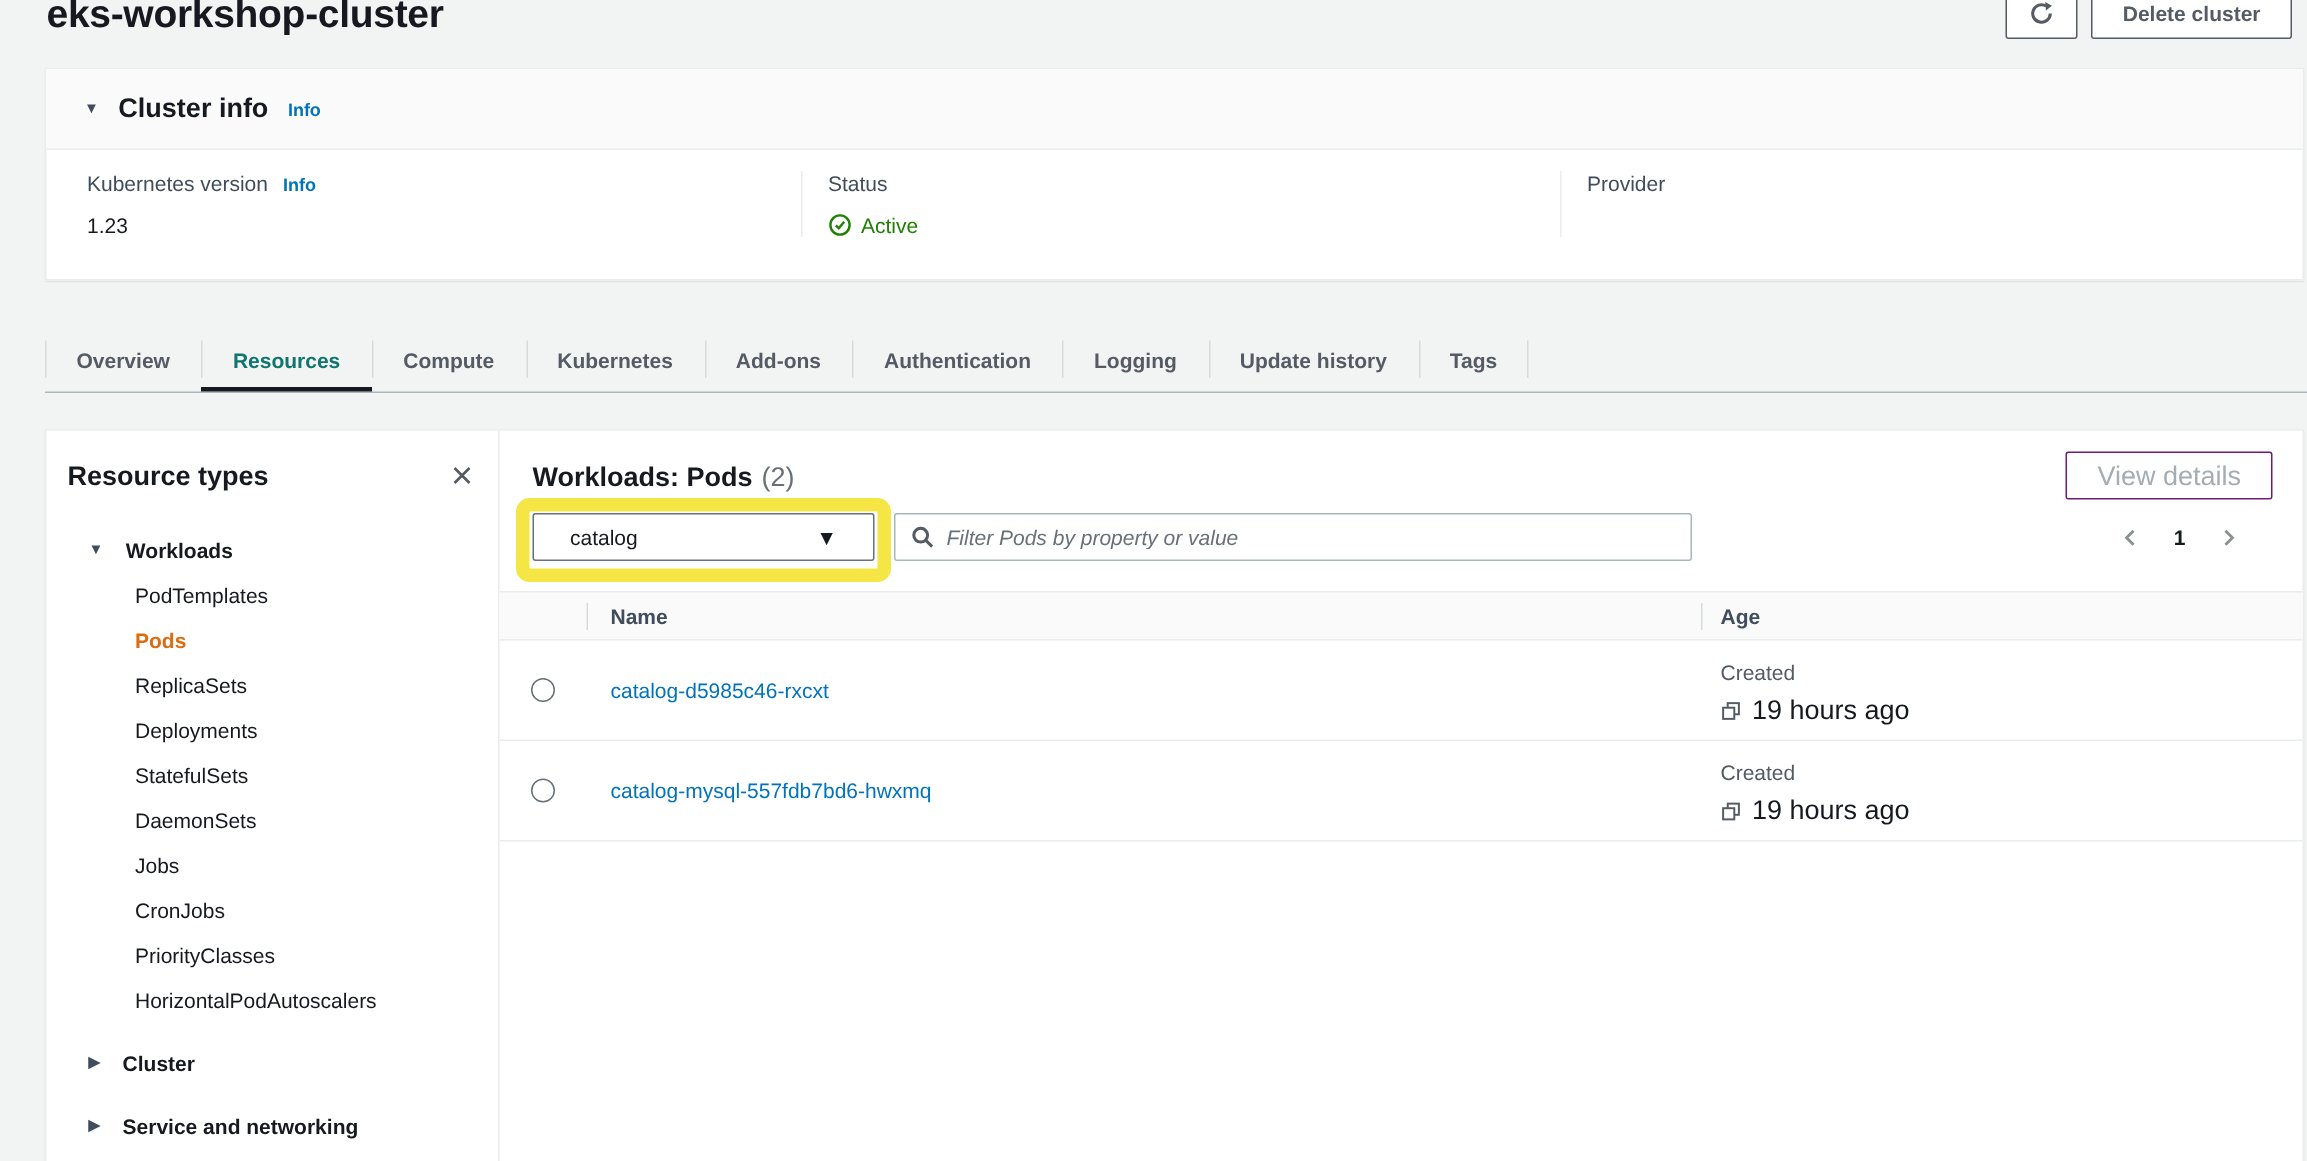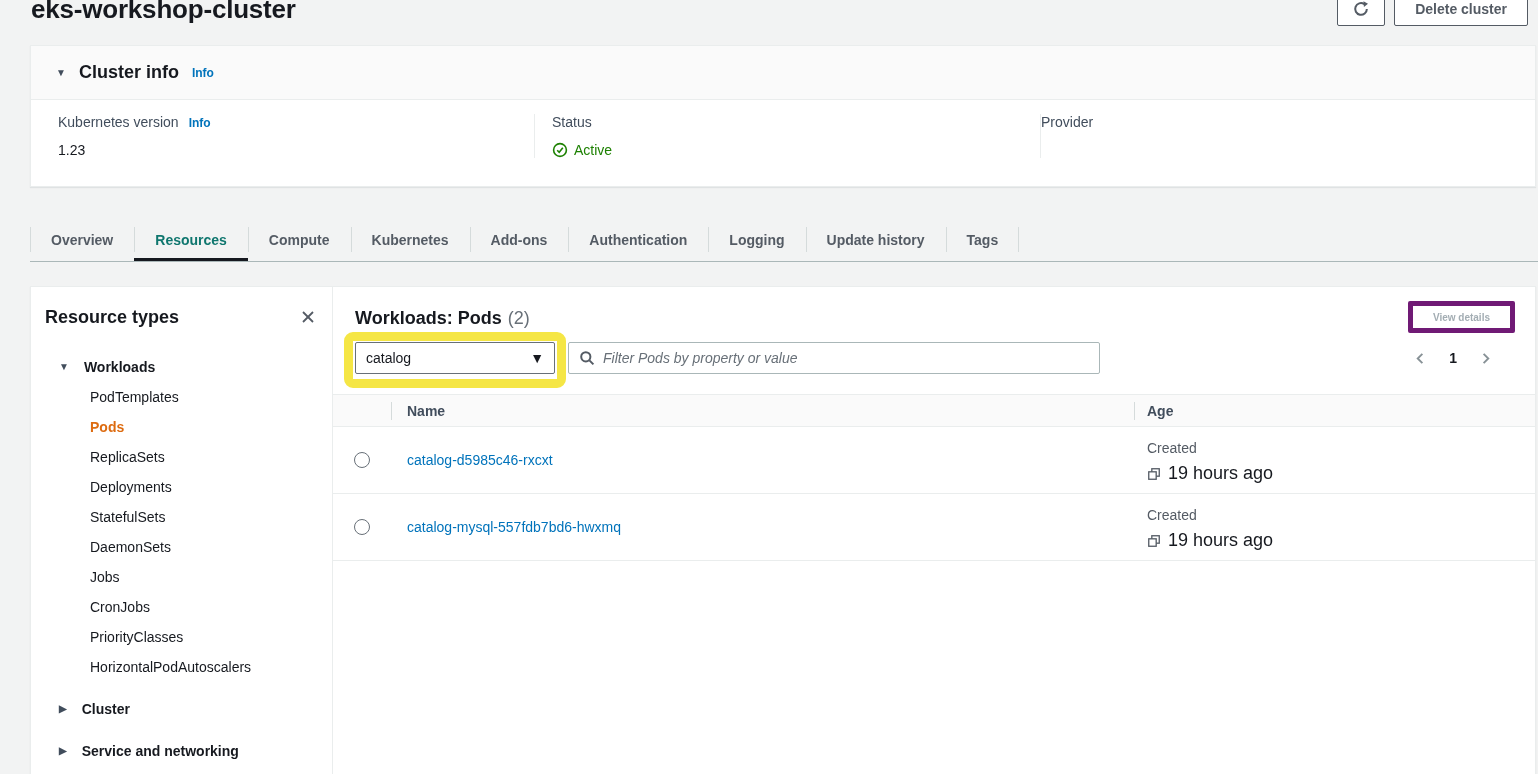--- a/index.html
+++ b/index.html
@@ -18,21 +18,21 @@
   .card { background:#fff; border:1px solid #eaeded; box-shadow:0 1px 1px rgba(0,28,36,.08); }
   .cluster-info-card { position:absolute; left:30px; right:2px; top:45px; height:142px; }
   .ci-header { height:54px; background:#fafafa; border-bottom:1px solid #eaeded; display:flex; align-items:center; padding-left:25px; gap:13px; cursor:pointer; }
   .ci-title { font-size:18px; font-weight:700; }
   .tri { font-size:10px; color:#414d5c; line-height:1; }
   .info-link { color:#0073bb; font-size:12px; font-weight:700; text-decoration:none; }
   .ci-body { display:flex; padding-top:14px; }
   .ci-col { padding-left:27px; }
   .ci-col1 { width:503px; }
   .ci-col2 { width:506px; border-left:1px solid #eaeded; padding-left:17px; }
-  .ci-col3 { flex:1; border-left:1px solid #eaeded; padding-left:0; }
+  .ci-col3 { flex:1; border-left:1px solid #eaeded; padding-left:17px; }
   .ci-label-row { display:flex; gap:10px; align-items:baseline; font-size:14px; color:#414d5c; }
   .ci-value { margin-top:12px; font-size:14px; color:#16191f; }
   .status-value { display:flex; align-items:center; gap:6px; color:#1d8102; }
 
   
   .tabs-row { position:absolute; left:30px; right:0; top:218px; height:44px; display:flex; border-bottom:1px solid #aab7b8; }
   .tab { position:relative; padding:0 21px; display:flex; align-items:center; font-size:14px; font-weight:700; color:#545b64; cursor:pointer; white-space:nowrap; }
   .tab::before { content:""; position:absolute; left:0; top:9px; bottom:9px; width:1px; background:#d5dbdb; }
   .tab:last-child::after { content:""; position:absolute; right:0; top:9px; bottom:9px; width:1px; background:#d5dbdb; }
   .tab.active { color:#0f766e; box-shadow:inset 0 -3px 0 #16191f; }
@@ -51,30 +51,30 @@
   .sb-item { margin-top:14px; font-size:14px; line-height:16px; color:#16191f; cursor:pointer; }
   .sb-item.selected { color:#dd6b10; font-weight:700; }
 
   
   .main { flex:1; min-width:0; position:relative; }
   .main-header { padding:21px 20px 0 22px; }
   .mh-title { font-size:18px; display:flex; align-items:baseline; gap:6px; }
   .mh-title b { font-weight:700; }
   .mh-count { color:#687078; font-weight:400; }
   .view-details-btn { position:absolute; top:14px; right:20px; height:32px; padding:0 20px; background:#fff;
-    border:5px solid #701a75; border-radius:2px; color:#a3adb3; font-weight:700; font-size:10px; font-family:inherit; }
+    border:1px solid #701a75; border-radius:2px; color:#a3adb3; font-weight:400; font-size:18px; font-family:inherit; }
   .mh-desc { margin-top:13px; font-size:14px; color:#16191f; }
   .learn-more { color:#0073bb; text-decoration:none; margin-left:5px; }
   .ext-icon { vertical-align:-2px; margin-left:3px; }
 
   .filter-row { margin-top:13px; display:flex; align-items:center; }
   .dropdown-wrap { position:relative; }
   .highlight-box { position:absolute; left:-11px; right:-11px; top:-10px; bottom:-14px; border:9px solid #f5e645; border-radius:9px; pointer-events:none; }
-  .dropdown { position:relative; width:200px; height:32px; background:#fff; border:1px solid #687078; border-radius:2px;
-    display:flex; align-items:center; justify-content:space-between; padding:0 10px; font-size:14px; cursor:pointer; }
+  .dropdown { position:relative; width:228px; height:32px; background:#fff; border:1px solid #687078; border-radius:2px;
+    display:flex; align-items:center; justify-content:space-between; padding:0 24px; font-size:14px; cursor:pointer; }
   .search-box { margin-left:13px; width:532px; height:32px; background:#fff; border:1px solid #aab7b8; border-radius:2px;
     display:flex; align-items:center; padding:0 10px; gap:8px; }
   .search-box input { flex:1; border:none; outline:none; background:transparent; font-family:inherit; font-size:14px; color:#16191f; }
   .search-box input::placeholder { color:#687078; font-style:italic; opacity:1; }
   .pagination { margin-left:auto; margin-right:22px; display:flex; align-items:center; gap:21px; }
   .page-chev { background:none; border:none; cursor:pointer; display:flex; padding:0; }
   .page-num { font-size:14px; font-weight:700; color:#16191f; }
 
   
   .pods-table { margin-top:20px; }

